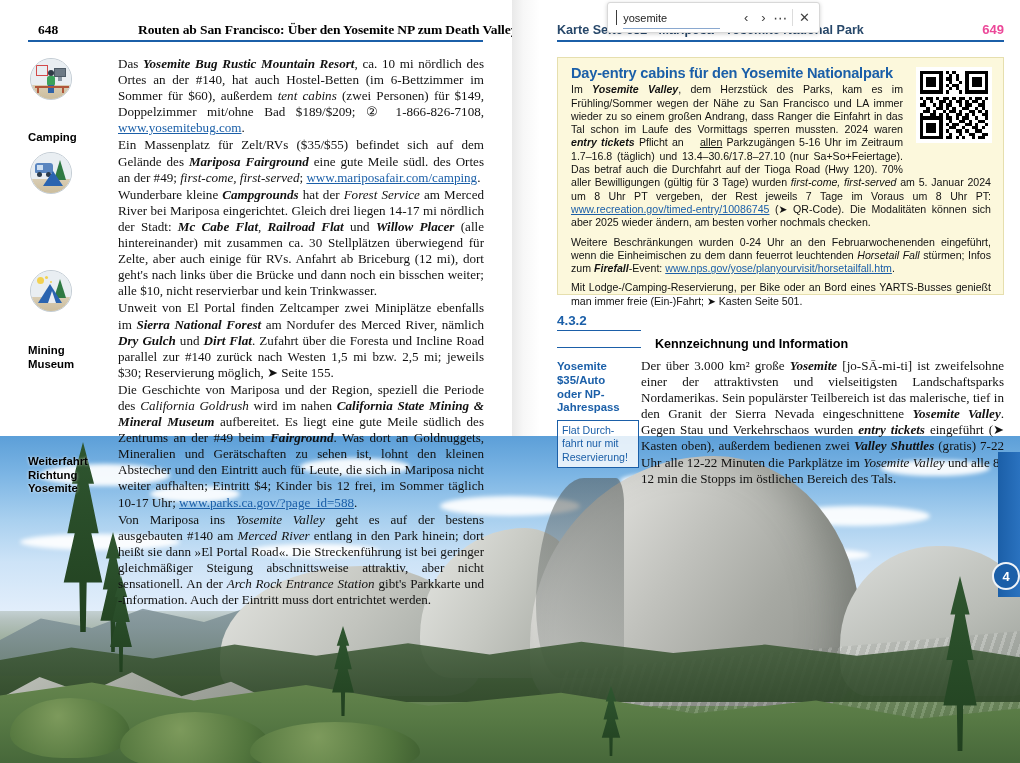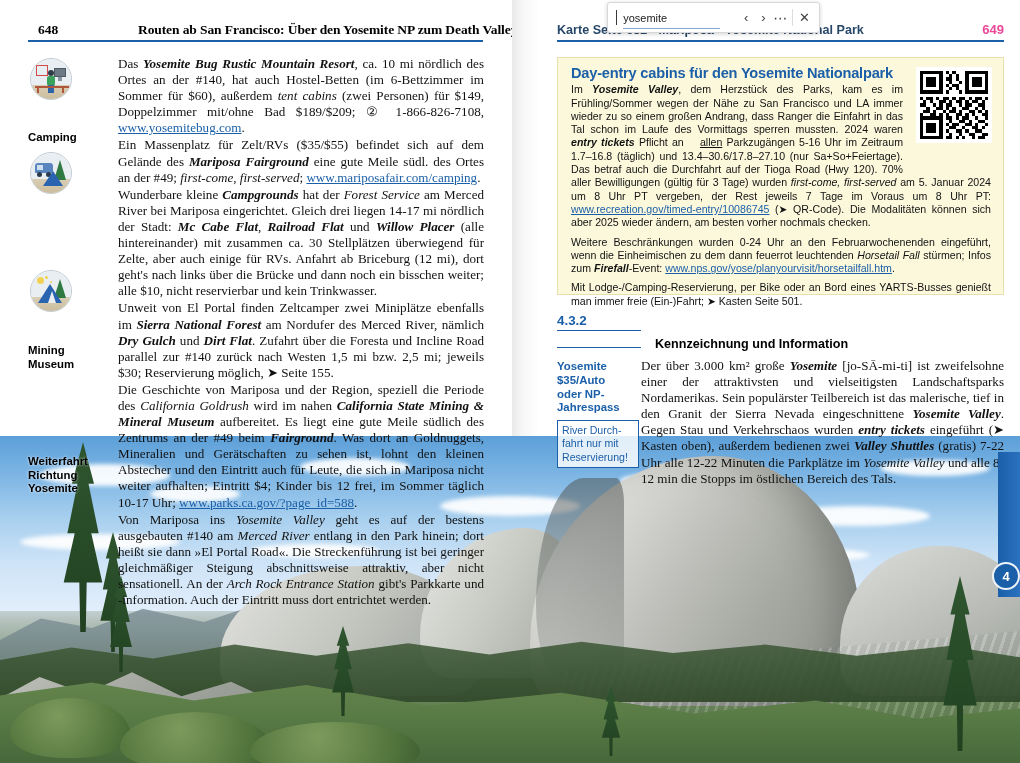--- a/index.html
+++ b/index.html
@@ -615,21 +615,21 @@
     </div>
 
     <div class="r-margin">
       <div>Yosemite</div>
       <div>$35/Auto</div>
       <div>oder NP-</div>
       <div>Jahrespass</div>
     </div>
 
     <div class="r-callout">
-      <div>River Durch-</div>
+      <div>Flat Durch-</div>
       <div>fahrt nur mit</div>
       <div>Reservierung!</div>
     </div>
 
     <div class="r-body">
       <p><span>Der über 3.000 km² große </span><b class="bi">Yosemite</b><i style="font-style:normal;"> [jo-SĀ-mi-ti] ist zweifelsohne einer der attraktivsten und vielseitigsten Landschaftsparks Nordamerikas. Sein populärster Teilbereich ist das malerische, tief in den Granit der Sierra Nevada eingeschnittene </i><b class="bi">Yosemite Valley</b><span>. Gegen Stau und Verkehrschaos wurden </span><b class="bi">entry tickets</b><span> eingeführt (➤ Kasten oben), außerdem bedienen zwei </span><b class="bi">Valley Shuttles</b><span> (gratis) 7-22 Uhr alle 12-22 Minuten die Parkplätze im </span><i>Yosemite Valley</i><span> und alle 8-12 min die Stopps im östlichen Bereich des Tals.</span></p>
     </div>
   </div>
 
   <div class="search-bar">

